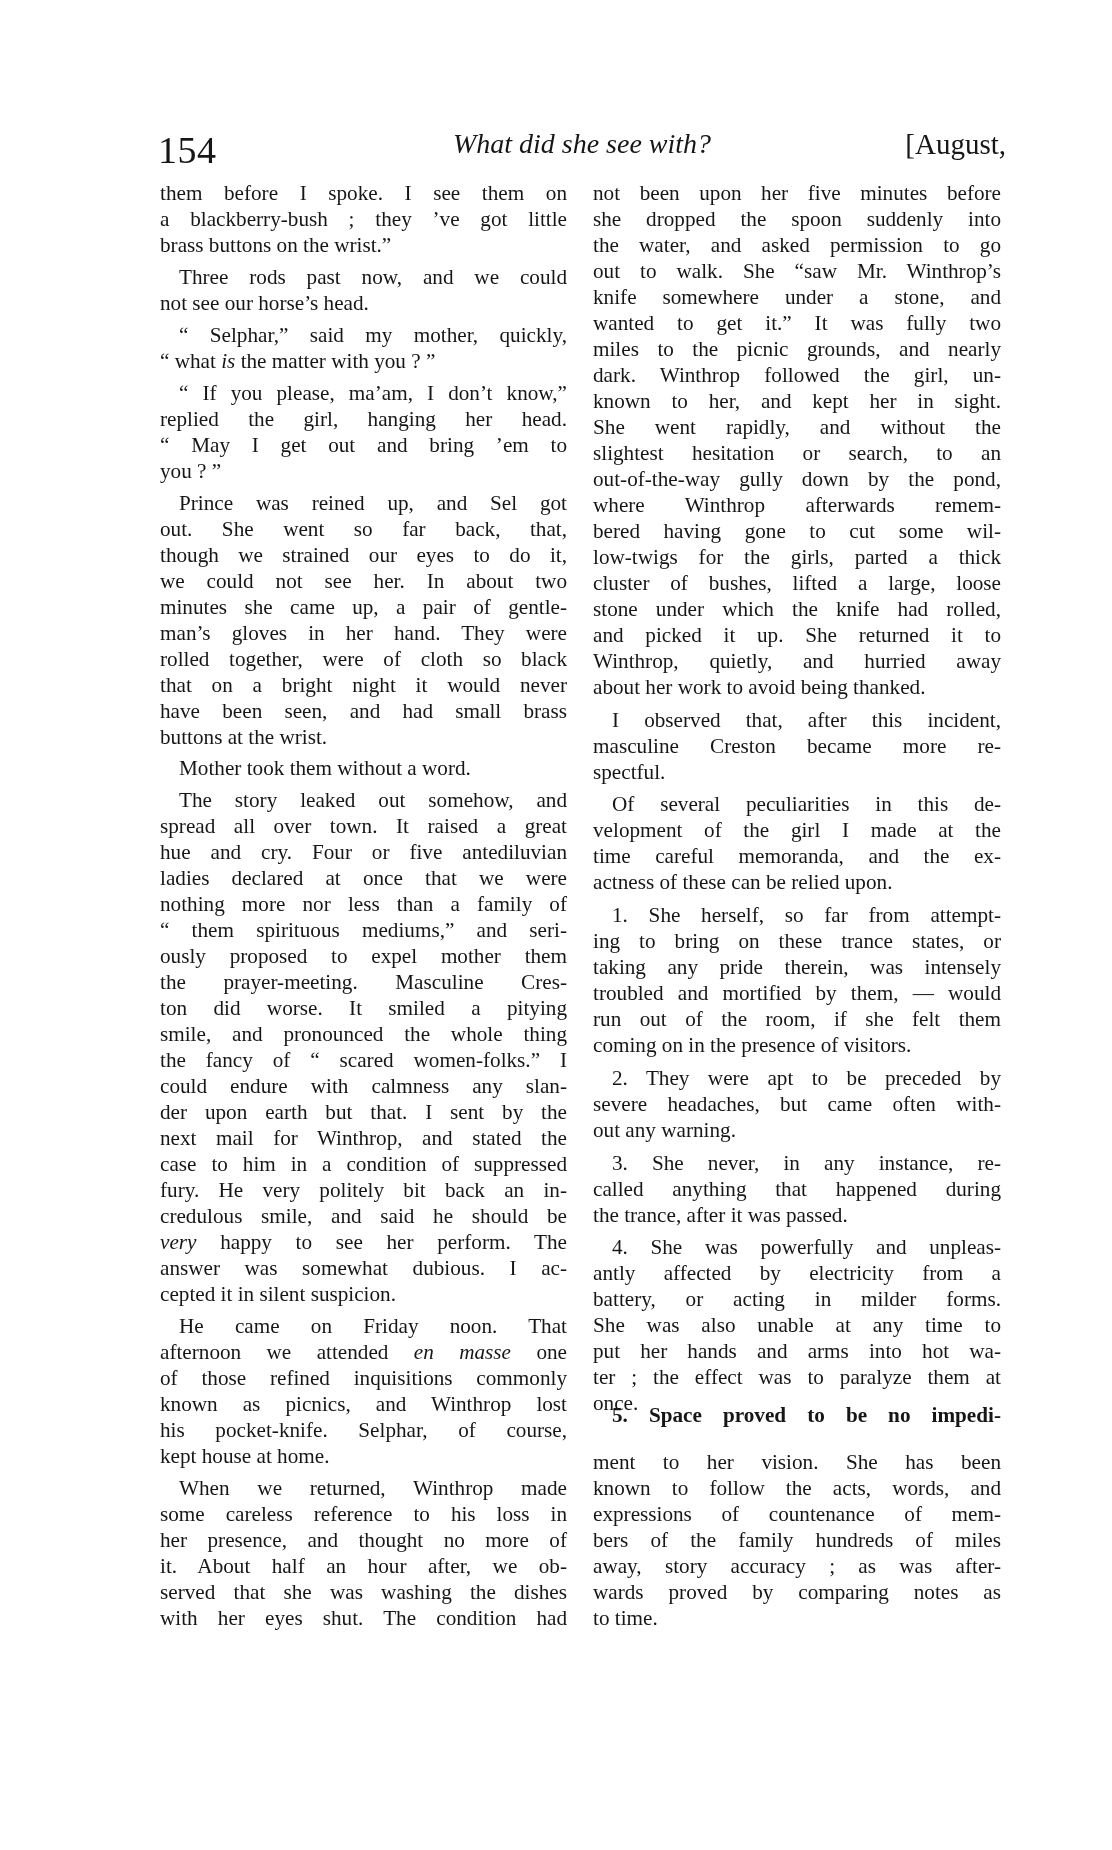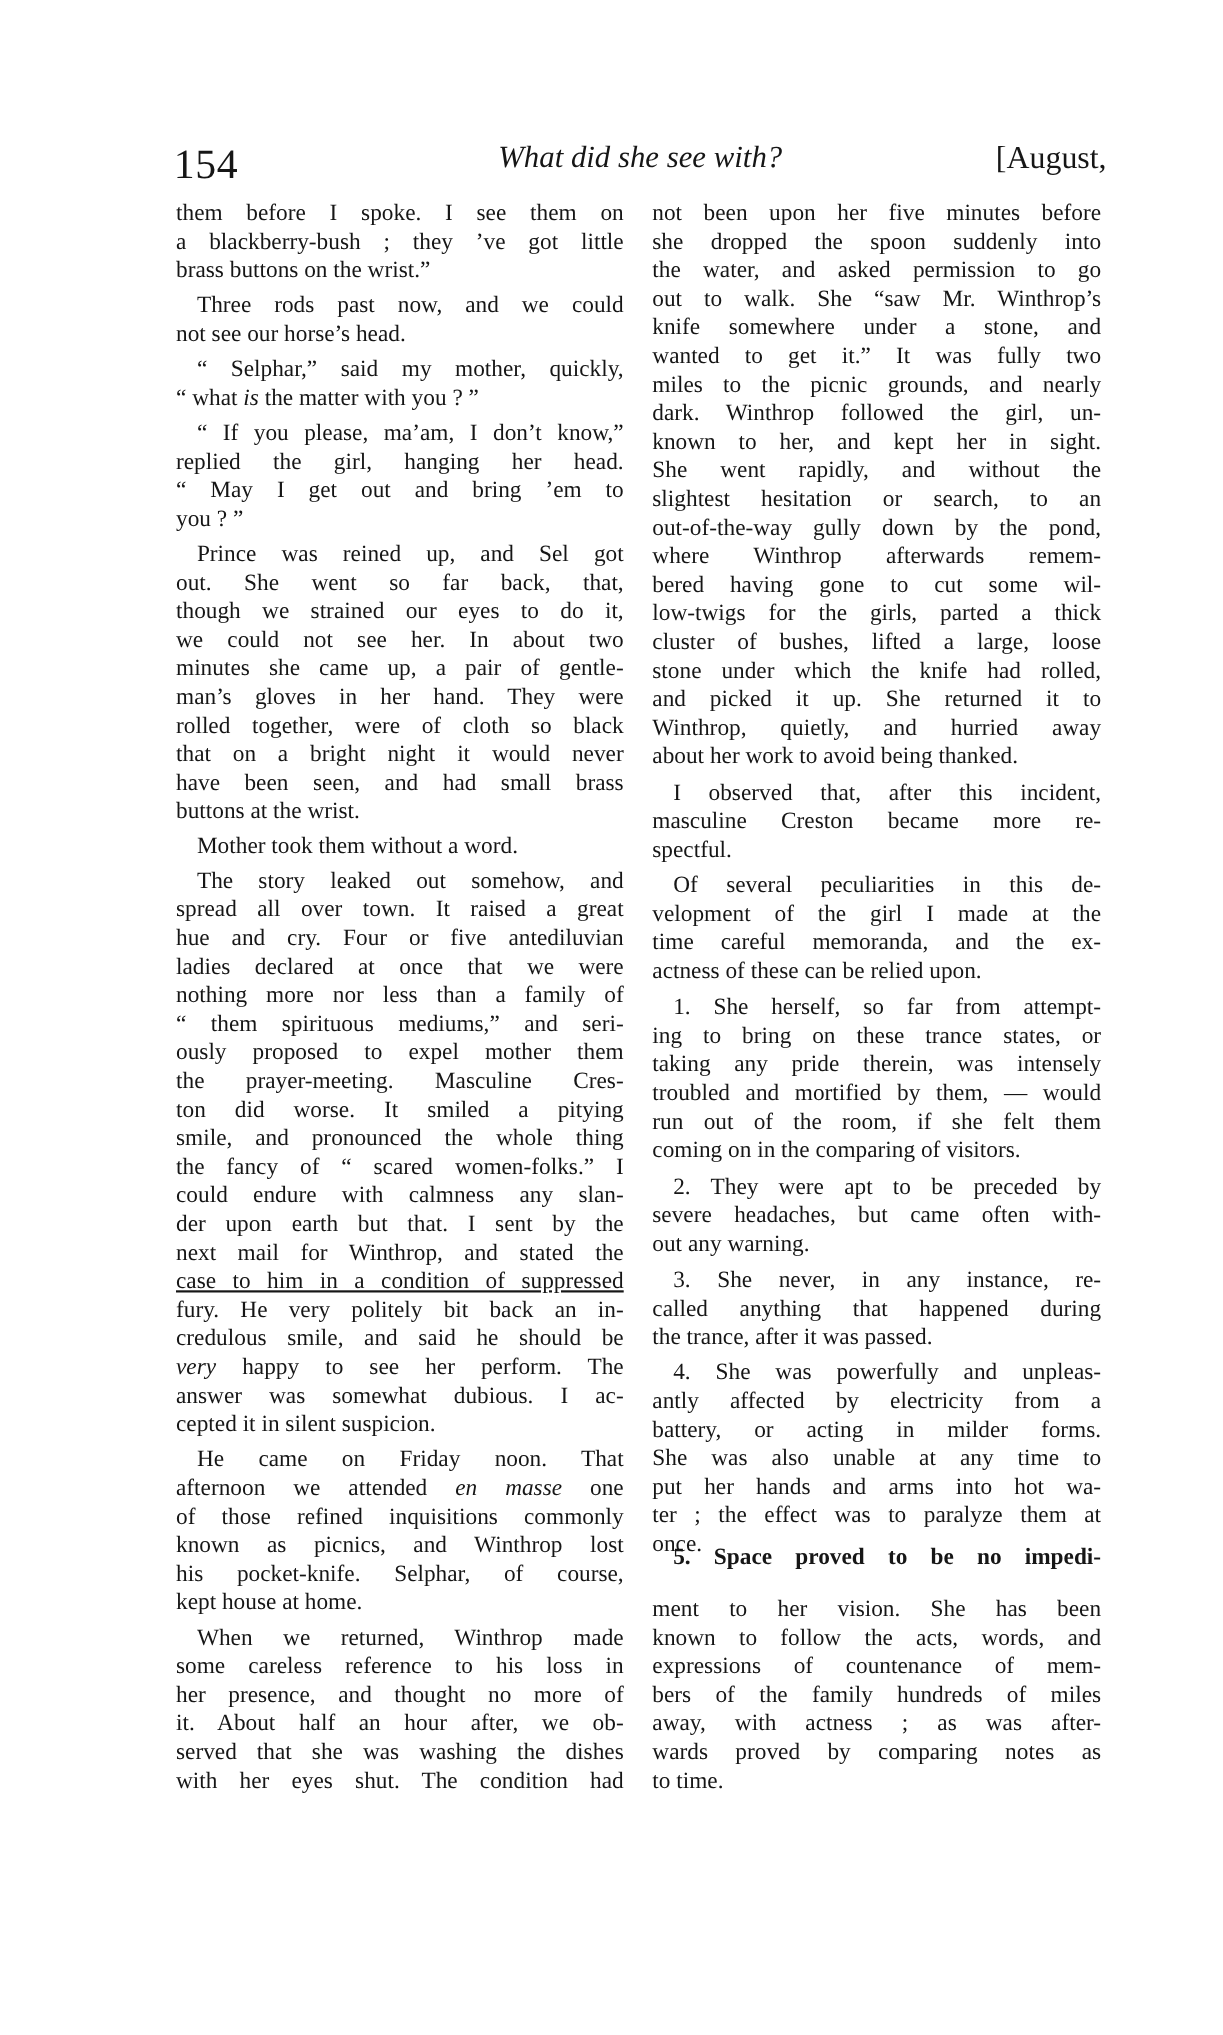--- a/index.html
+++ b/index.html
@@ -59,21 +59,21 @@
       <div class="line" style="top: 711.3px;">nothing more nor less than a family of</div>
       <div class="line" style="top: 737.3px;">“ them spirituous mediums,” and seri-</div>
       <div class="line" style="top: 763.3px;">ously proposed to expel mother them</div>
       <div class="line" style="top: 789.3px;">the  prayer-meeting.  Masculine  Cres-</div>
       <div class="line" style="top: 815.3px;">ton  did  worse.   It  smiled  a  pitying</div>
       <div class="line" style="top: 841.3px;">smile, and pronounced the whole thing</div>
       <div class="line" style="top: 867.3px;">the fancy of “ scared women-folks.”  I</div>
       <div class="line" style="top: 893.3px;">could endure with calmness any slan-</div>
       <div class="line" style="top: 919.3px;">der upon earth but that.  I sent by the</div>
       <div class="line" style="top: 945.3px;">next mail for Winthrop, and stated the</div>
-      <div class="line" style="top: 971.3px; text-decoration: underline;">case to him in a condition of suppressed</div>
+      <div class="line" style="top: 971.3px;">case to him in a condition of suppressed</div>
       <div class="line" style="top: 997.3px;">fury.  He very politely bit back an in-</div>
       <div class="line" style="top: 1023.3px;">credulous smile, and said he should be</div>
       <div class="line" style="top: 1049.3px;"><i>very</i> happy to see her perform.  The</div>
       <div class="line" style="top: 1075.3px;">answer was somewhat dubious.  I ac-</div>
       <div class="line last" style="top: 1101.3px;">cepted it in silent suspicion.</div>
       <div class="line indent" style="top: 1133.1px;">He came on Friday noon.  That</div>
       <div class="line" style="top: 1159.1px;">afternoon we attended <i>en masse</i> one</div>
       <div class="line" style="top: 1185.1px;">of those refined inquisitions commonly</div>
       <div class="line" style="top: 1211.1px;">known as picnics, and Winthrop lost</div>
       <div class="line" style="top: 1237.1px;">his pocket-knife.  Selphar, of course,</div>
@@ -111,36 +111,36 @@
       <div class="line last" style="top: 578.7px;">spectful.</div>
       <div class="line indent" style="top: 611.4px;">Of several peculiarities in this de-</div>
       <div class="line" style="top: 637.4px;">velopment of the girl I made at the</div>
       <div class="line" style="top: 663.4px;">time careful memoranda, and the ex-</div>
       <div class="line last" style="top: 689.4px;">actness of these can be relied upon.</div>
       <div class="line indent" style="top: 722.1px;">1. She herself, so far from attempt-</div>
       <div class="line" style="top: 748.1px;">ing to bring on these trance states, or</div>
       <div class="line" style="top: 774.1px;">taking any pride therein, was intensely</div>
       <div class="line" style="top: 800.1px;">troubled and mortified by them, — would</div>
       <div class="line" style="top: 826.1px;">run out of the room, if she felt them</div>
-      <div class="line last" style="top: 852.1px;">coming on in the comparing of visitors.</div>
+      <div class="line last" style="top: 852.1px;">coming on in the presence of visitors.</div>
       <div class="line indent" style="top: 884.9px;">2. They were apt to be preceded by</div>
       <div class="line" style="top: 910.9px;">severe headaches, but came often with-</div>
       <div class="line last" style="top: 936.9px;">out any warning.</div>
       <div class="line indent" style="top: 969.6px;">3. She never, in any instance, re-</div>
       <div class="line" style="top: 995.6px;">called anything that happened during</div>
       <div class="line last" style="top: 1021.6px;">the trance, after it was passed.</div>
       <div class="line indent" style="top: 1054.3px;">4. She was powerfully and unpleas-</div>
       <div class="line" style="top: 1080.3px;">antly affected by electricity from a</div>
       <div class="line" style="top: 1106.3px;">battery, or acting in milder forms.</div>
       <div class="line" style="top: 1132.3px;">She was also unable at any time to</div>
       <div class="line" style="top: 1158.3px;">put her hands and arms into hot wa-</div>
       <div class="line" style="top: 1184.3px;">ter ; the effect was to paralyze them at</div>
       <div class="line last" style="top: 1210.3px;">once.</div>
       <div class="line indent" style="top: 1222px; font-weight: bold;">5. Space proved to be no impedi-</div>
       <div class="line" style="top: 1269px;">ment to her vision.  She has been</div>
       <div class="line" style="top: 1295px;">known to follow the acts, words, and</div>
       <div class="line" style="top: 1321px;">expressions of countenance of mem-</div>
       <div class="line" style="top: 1347px;">bers of the family hundreds of miles</div>
-      <div class="line" style="top: 1373px;">away, with actness ; as was after-</div>
+      <div class="line" style="top: 1373px;">away, story accuracy ; as was after-</div>
       <div class="line" style="top: 1399px;">wards proved by comparing notes as</div>
       <div class="line last" style="top: 1425px;">to time.</div>
     </div>
 </div>
 
 </body></html>

